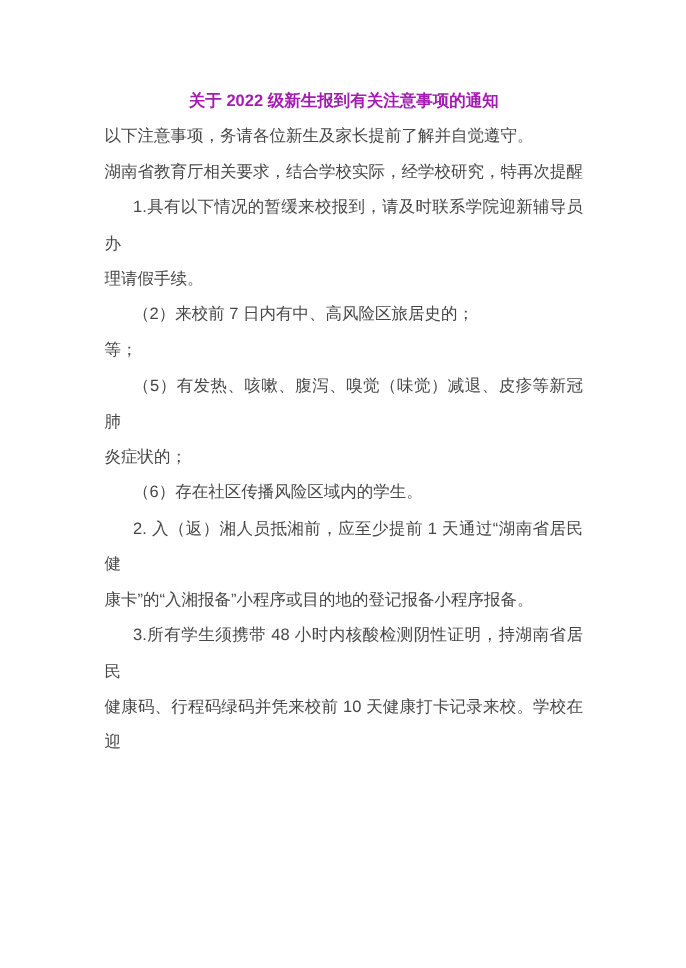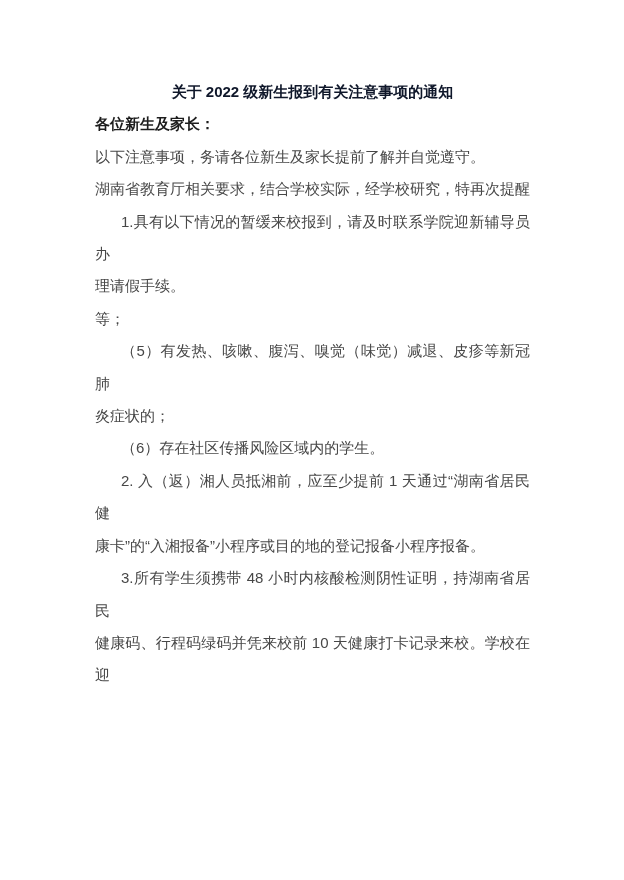--- a/index.html
+++ b/index.html
@@ -27,46 +27,46 @@
     font-size: 15px;
     line-height: 32.4px;
     color: #474747;
     letter-spacing: 0px;
   }
   .line {
     white-space: pre-wrap;
   }
   .title {
     font-weight: bold;
-    color: #0f172a;
+    color: #a21caf;
     text-align: center;
   }
   .salutation {
     font-weight: bold;
     color: #1d1d1d;
   }
   .indent {
     text-indent: 26px;
   }
   .just {
     text-align: justify;
     text-align-last: justify;
   }
 </style>
 </head>
 <body>
 
 <div class="page">
   <div class="content">
     <div class="line title">关于 2022 级新生报到有关注意事项的通知</div>
-    <div class="line salutation">各位新生及家长：</div>
     <div class="line">以下注意事项，务请各位新生及家长提前了解并自觉遵守。</div>
     <div class="line just">湖南省教育厅相关要求，结合学校实际，经学校研究，特再次提醒</div>
     <div class="line indent just">1.具有以下情况的暂缓来校报到，请及时联系学院迎新辅导员办</div>
     <div class="line">理请假手续。</div>
+    <div class="line indent">（2）来校前 7 日内有中、高风险区旅居史的；</div>
     <div class="line">等；</div>
     <div class="line indent just">（5）有发热、咳嗽、腹泻、嗅觉（味觉）减退、皮疹等新冠肺</div>
     <div class="line">炎症状的；</div>
     <div class="line indent">（6）存在社区传播风险区域内的学生。</div>
     <div class="line indent just">2. 入（返）湘人员抵湘前，应至少提前 1 天通过“湖南省居民健</div>
     <div class="line">康卡”的“入湘报备”小程序或目的地的登记报备小程序报备。</div>
     <div class="line indent just">3.所有学生须携带 48 小时内核酸检测阴性证明，持湖南省居民</div>
     <div class="line just">健康码、行程码绿码并凭来校前 10 天健康打卡记录来校。学校在迎</div>
 
   </div>

